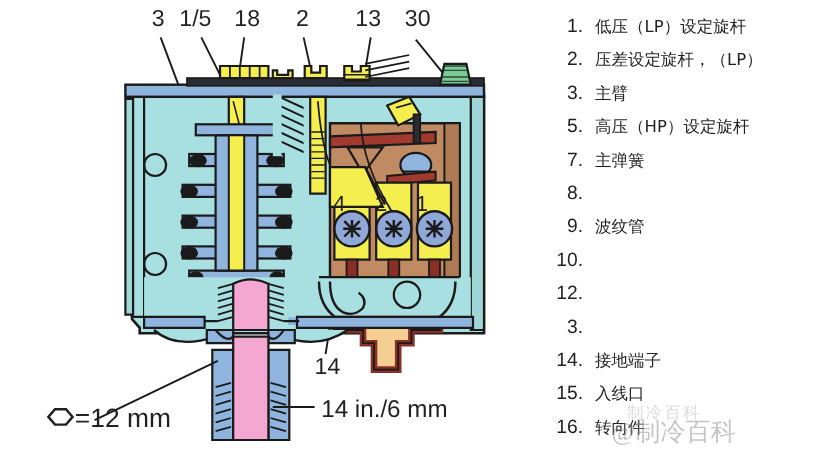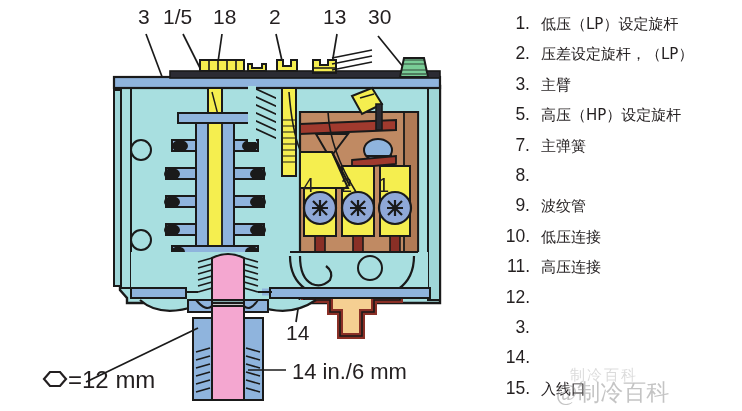--- a/index.html
+++ b/index.html
@@ -366,34 +366,30 @@
     </div>
     <div class="legend-row">
       <span class="legend-num">8.</span>
     </div>
     <div class="legend-row">
       <span class="legend-num">9.</span>
       <span class="legend-text">波纹管</span>
     </div>
     <div class="legend-row">
       <span class="legend-num">10.</span>
-      <span class="legend-text">低压连接</span>
-    </div>
-    <div class="legend-row">
-      <span class="legend-num">11.</span>
-      <span class="legend-text">高压连接</span>
     </div>
     <div class="legend-row">
       <span class="legend-num">12.</span>
     </div>
     <div class="legend-row">
       <span class="legend-num">3.</span>
     </div>
     <div class="legend-row">
       <span class="legend-num">14.</span>
+      <span class="legend-text">接地端子</span>
     </div>
     <div class="legend-row">
       <span class="legend-num">15.</span>
       <span class="legend-text">入线口</span>
     </div>
     <div class="legend-row">
       <span class="legend-num">16.</span>
       <span class="legend-text">转向件</span>
     </div>
 

